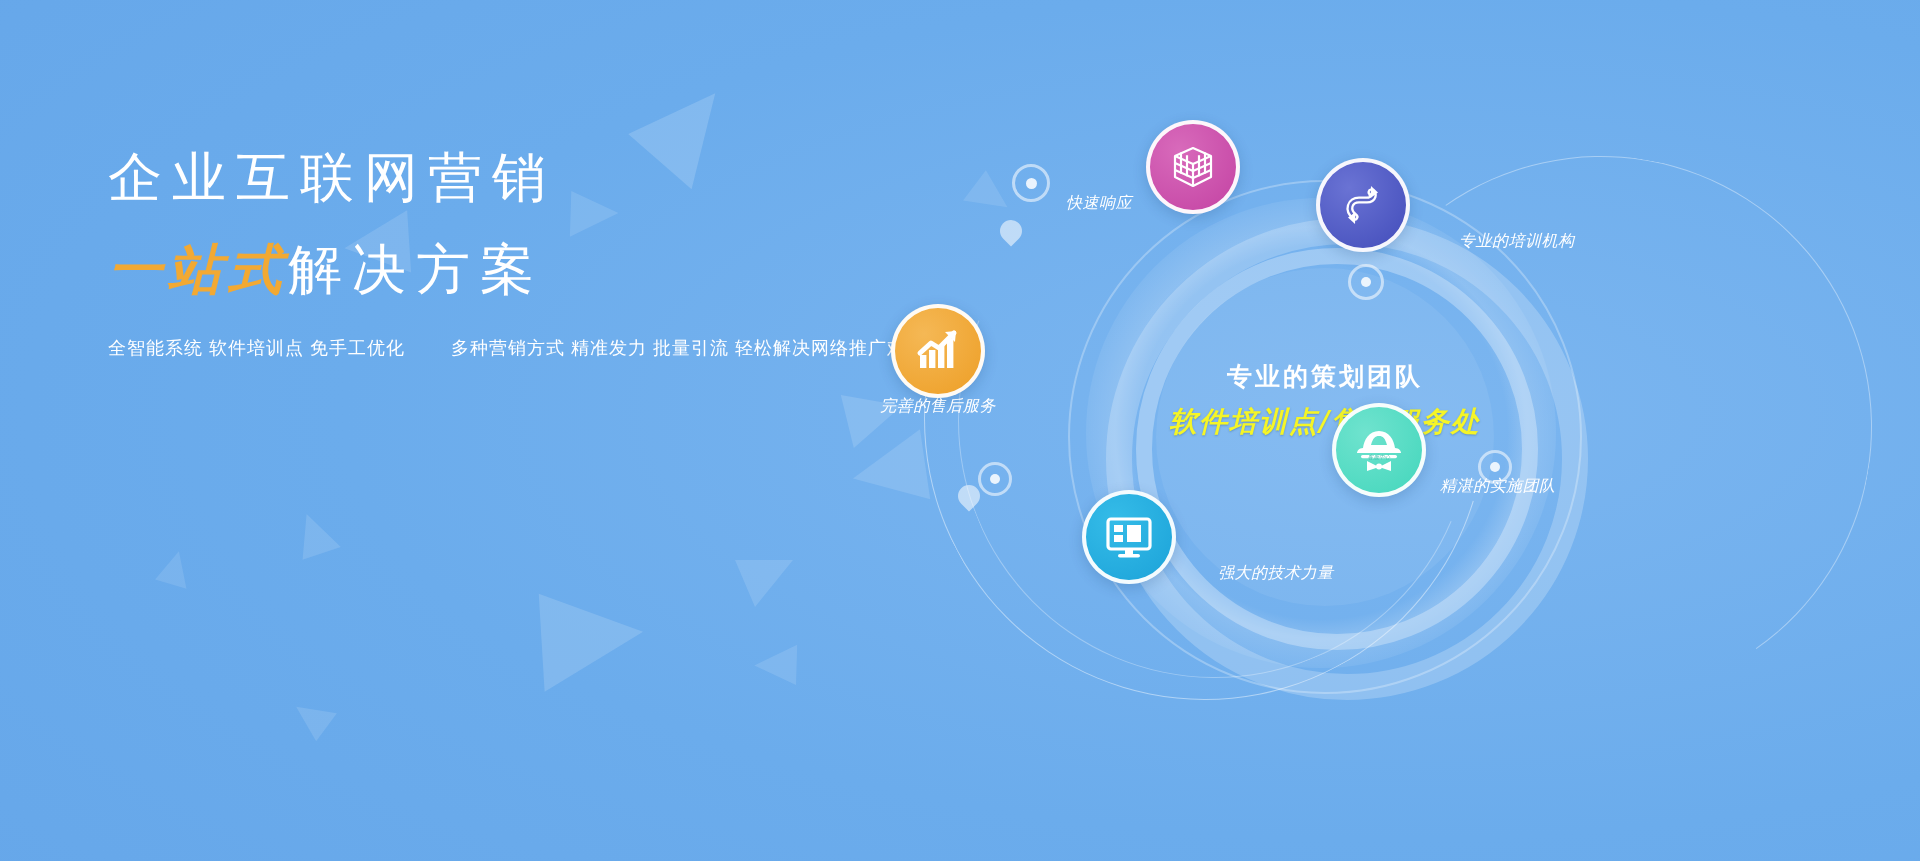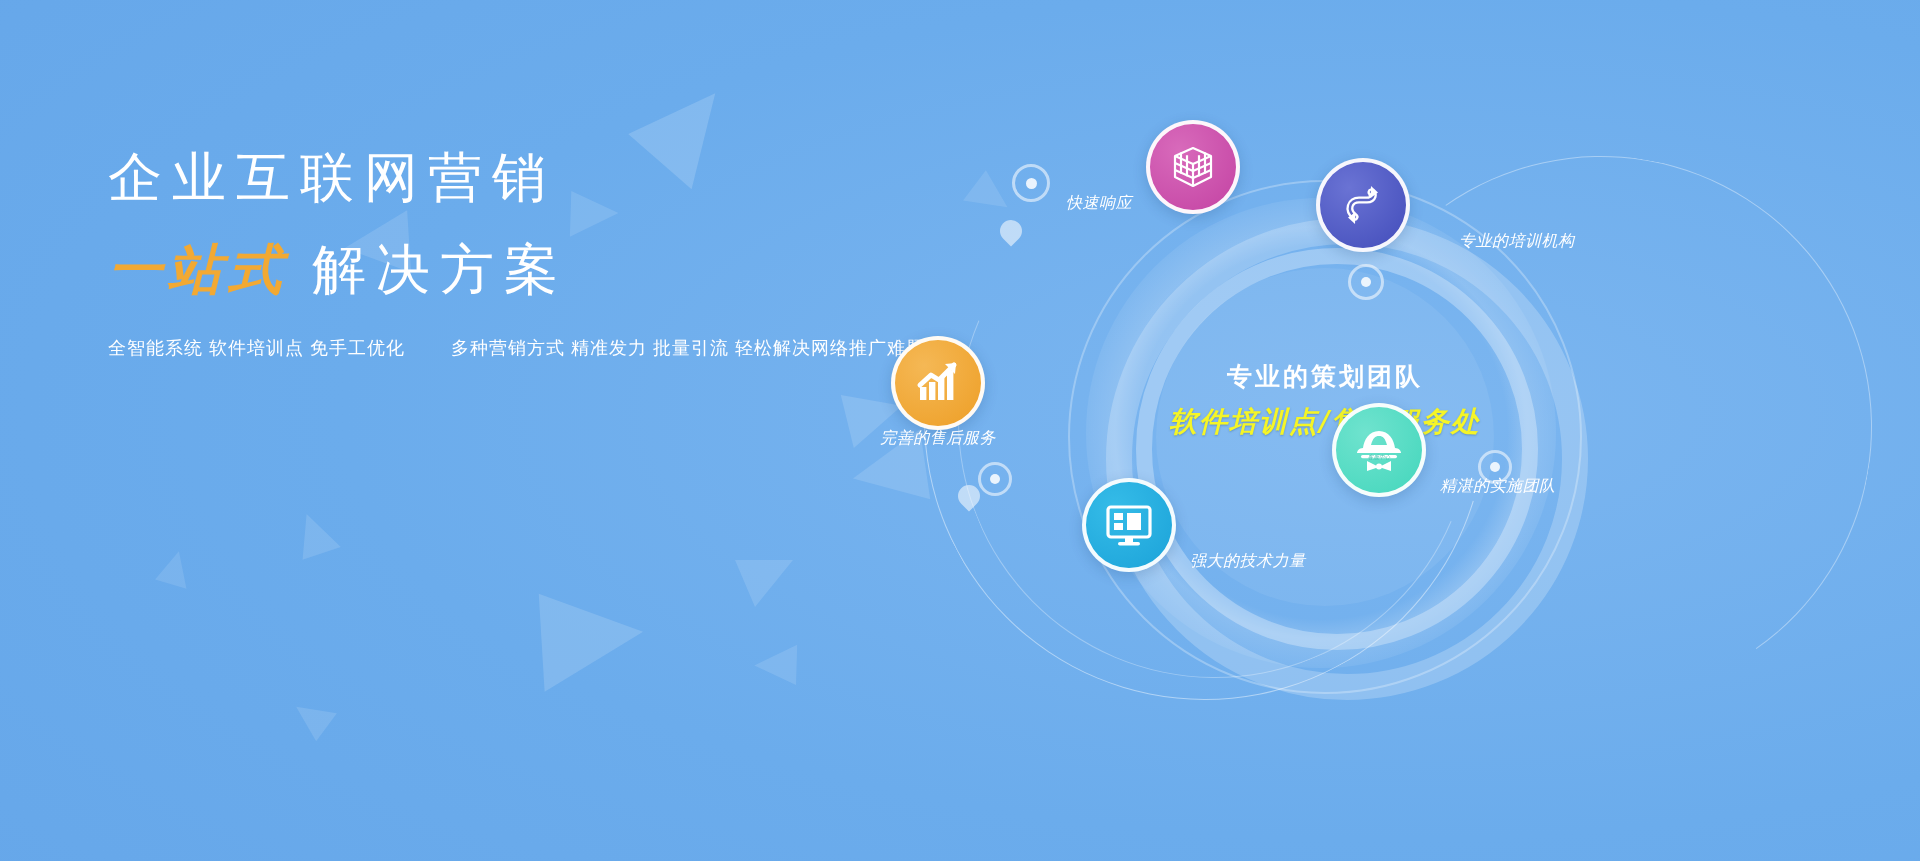--- a/index.html
+++ b/index.html
@@ -16,21 +16,21 @@
 
   
   .copy{position:absolute;left:108px;top:150px;width:820px;}
   .h1{
     font-size:54px;line-height:1;color:#ffffff;letter-spacing:10px;
     font-weight:400;white-space:nowrap;
   }
   .h2{margin-top:38px;font-size:54px;line-height:1;white-space:nowrap;letter-spacing:4px;}
   .h2 .accent{color:#F2A933;font-weight:700;font-style:italic;letter-spacing:6px;
                font-family:"DejaVu Serif",serif;}
-  .h2 .plain{color:#ffffff;letter-spacing:10px;margin-left:24px;}
+  .h2 .plain{color:#ffffff;letter-spacing:10px;}
   .feat{
     margin-top:40px;font-size:18px;color:#ffffff;white-space:nowrap;letter-spacing:1px;
   }
   .feat .gap{display:inline-block;width:34px;}
   .desc{
     margin-top:30px;font-size:17px;color:#ffffff;white-space:nowrap;letter-spacing:.5px;
   }
 
   
   .graphic{position:absolute;left:900px;top:60px;width:1010px;height:740px;}
@@ -188,34 +188,34 @@
         <path d="M26 5 C16 5 11 14 10 22 C6 22 4 25 4 27 L48 27 C48 25 46 22 42 22
                  C41 14 36 5 26 5 Z M18 19 C20 12 22 10 26 10 C30 10 32 12 34 19 Z" fill="white"></path>
         <rect x="8" y="29" width="36" height="3.2" rx="1.6" fill="white"></rect>
         <path d="M26 41 L14 35 L14 45 Z M26 41 L38 35 L38 45 Z" fill="white"></path>
         <circle cx="26" cy="40.6" r="3" fill="white"></circle>
         <text x="26" y="33.4" font-size="5.6" fill="rgba(60,190,170,.95)" text-anchor="middle" font-family="'DejaVu Sans',sans-serif">客服中心</text>
       </svg>
           </div>
           <span class="lbl lbl-right">精湛的实施团队</span>
         </div>
-        <div class="node" style="left: 182px; top: 418px;">
+        <div class="node" style="left: 182px; top: 430px; gap: 28px;">
           <div class="bubble" style="background: radial-gradient(circle at 34% 30%, rgb(53, 188, 232) 0%, rgb(33, 168, 220) 78%);">
             <svg width="50" height="48" viewBox="0 0 50 48" aria-hidden="true">
         <rect x="4" y="6" width="42" height="30" rx="3" fill="none" stroke="white" stroke-width="3.2"></rect>
         <rect x="10" y="12" width="9" height="7" fill="white"></rect>
         <rect x="10" y="22" width="9" height="7" fill="white"></rect>
         <rect x="23" y="12" width="14" height="17" fill="white"></rect>
         <rect x="21" y="36" width="8" height="6" fill="white"></rect>
         <rect x="14" y="41" width="22" height="3.6" rx="1.8" fill="white"></rect>
       </svg>
           </div>
           <span class="lbl lbl-right">强大的技术力量</span>
         </div>
-        <div class="node" style="left: -9px; top: 276px; position: absolute;">
+        <div class="node" style="left: -9px; top: 244px; position: absolute;">
           <div class="bubble" style="background: radial-gradient(circle at 34% 30%, rgb(245, 184, 85) 0%, rgb(239, 164, 48) 78%);">
             <svg width="48" height="46" viewBox="0 0 48 46" aria-hidden="true">
         <rect x="6" y="27" width="6.4" height="13" fill="white"></rect>
         <rect x="15" y="22" width="6.4" height="18" fill="white"></rect>
         <rect x="24" y="17" width="6.4" height="23" fill="white"></rect>
         <rect x="33" y="11" width="6.4" height="29" fill="white"></rect>
         <path d="M6 25 L17 15 L25 20 L40 5" fill="none" stroke="white" stroke-width="5" stroke-linejoin="round" stroke-linecap="round"></path>
         <path d="M31 4 L42 3 L41 14 Z" fill="white"></path>
       </svg>
           </div>

